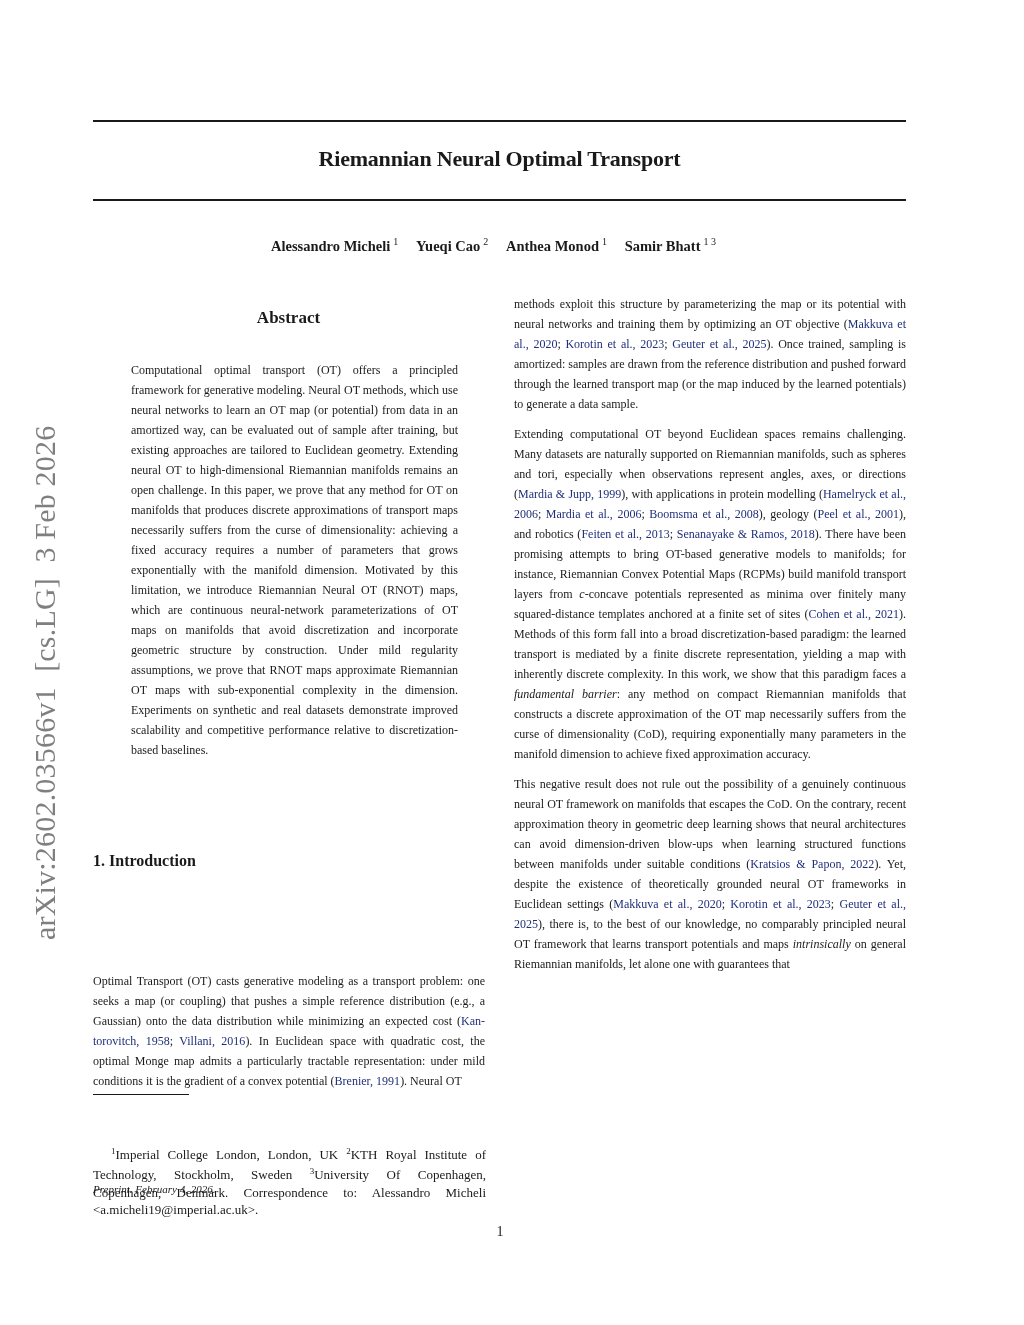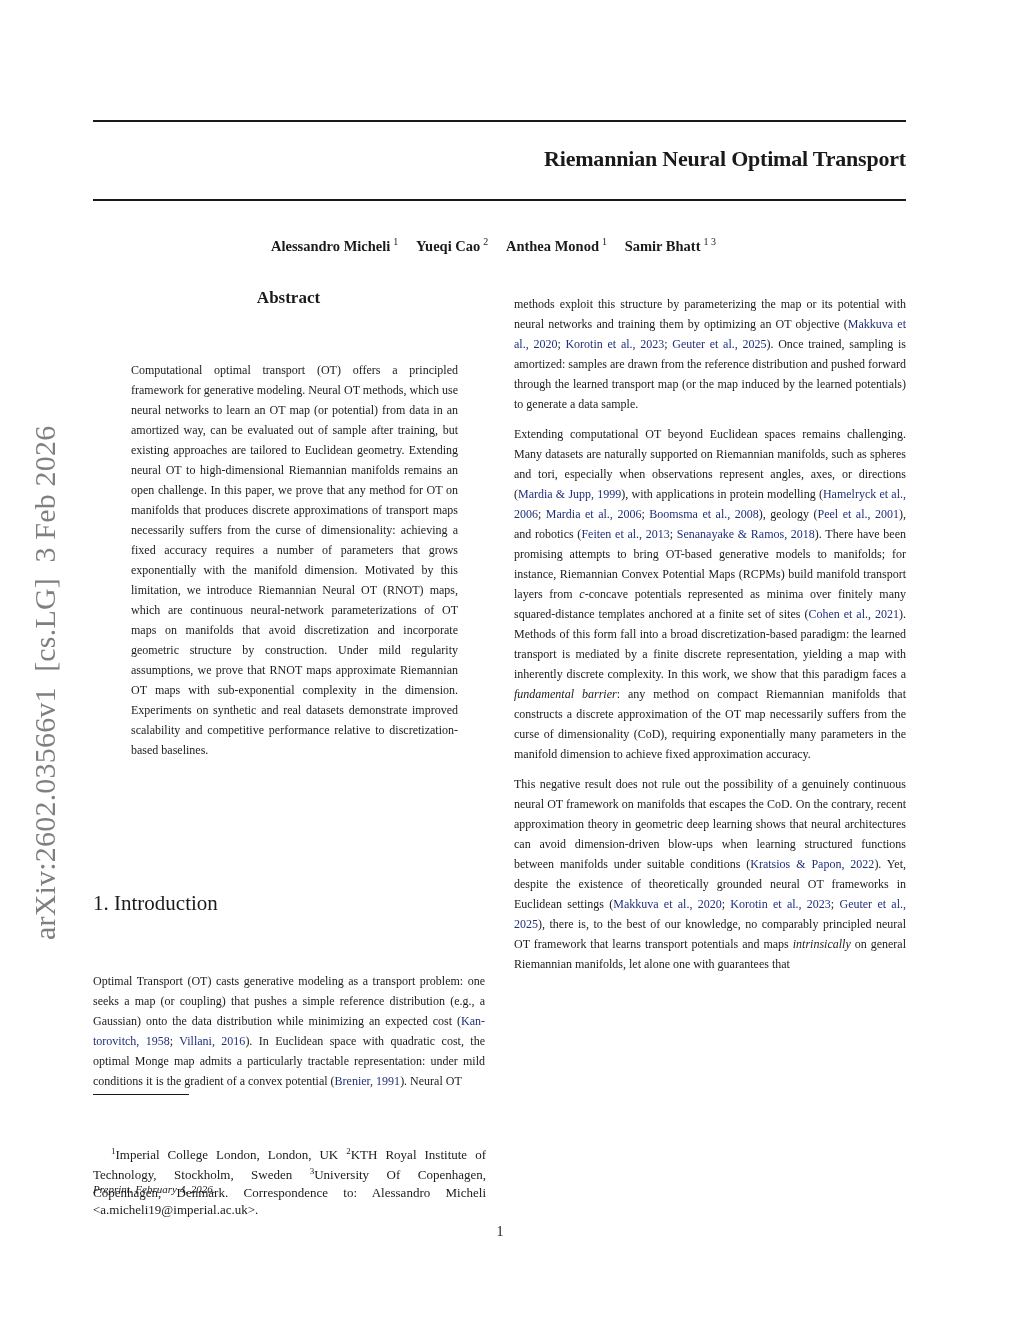--- a/index.html
+++ b/index.html
@@ -5,48 +5,48 @@
   html, body { margin: 0; padding: 0; background: #ffffff; }
   body {
     width: 1024px; height: 1325px; position: relative; overflow: hidden;
     font-family: "Liberation Serif", "DejaVu Serif", serif;
     color: #1a1a1a;
   }
   .rule { position: absolute; left: 93px; width: 813px; height: 2px; background: #1a1a1a; }
   .rule.top { top: 120px; }
   .rule.bottom { top: 199px; }
   .title {
-    position: absolute; top: 146px; left: 93px; width: 813px; text-align: right;
+    position: absolute; top: 146px; left: 93px; width: 813px; text-align: center;
     font-size: 22px; font-weight: bold; letter-spacing: -0.2px;
   }
   .authors {
     position: absolute; top: 236px; left: 87px; width: 813px; text-align: center;
     font-size: 14.5px; font-weight: bold;
   }
   .authors .author { margin: 0 7px; }
   .authors sup { font-weight: normal; font-size: 10px; margin-left: 3px; }
 
   .sidebar-id {
     position: absolute; left: 28px; top: 940px;
     transform-origin: 0 0; transform: rotate(-90deg);
     font-size: 30px; color: #7f7f7f; white-space: pre; letter-spacing: 0.2px;
   }
 
   .col { position: absolute; font-size: 12px; line-height: 20px; text-align: justify; }
   .col p { margin: 0; hyphens: manual; }
   .col .link { color: #1f2f7a; }
 
   .abstract-heading {
-    position: absolute; top: 288px; left: 125px; width: 327px; text-align: center;
+    position: absolute; top: 308px; left: 125px; width: 327px; text-align: center;
     font-size: 17px; font-weight: bold;
   }
   .abstract-body { top: 328px; left: 131px; width: 327px; margin-top: 32px; }
 
   .intro-heading {
-    position: absolute; top: 891px; left: 93px; font-size: 21px; font-weight: normal;
+    position: absolute; top: 852px; left: 93px; font-size: 16px; font-weight: bold;
   }
   .intro-body { top: 927px; left: 93px; width: 392px; margin-top: 44px; }
 
   .footnote-rule { position: absolute; top: 1094px; left: 93px; width: 96px; height: 1px; background: #1a1a1a; }
   .footnote {
     position: absolute; top: 1099px; left: 93px; width: 393px;
     font-size: 13px; line-height: 17px; text-align: justify; margin-top: 44px;
   }
   .footnote sup { font-size: 9px; }
   .footnote .indent { display: inline-block; width: 18px; }

